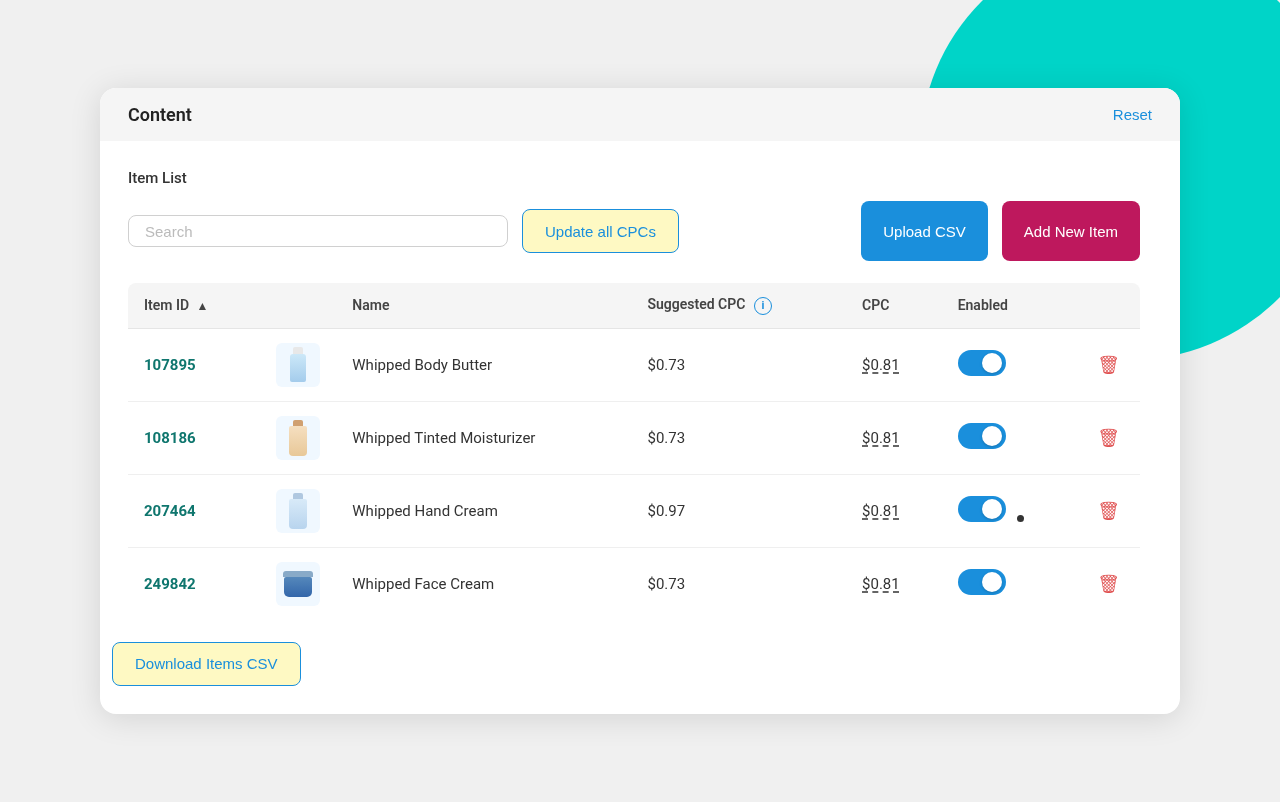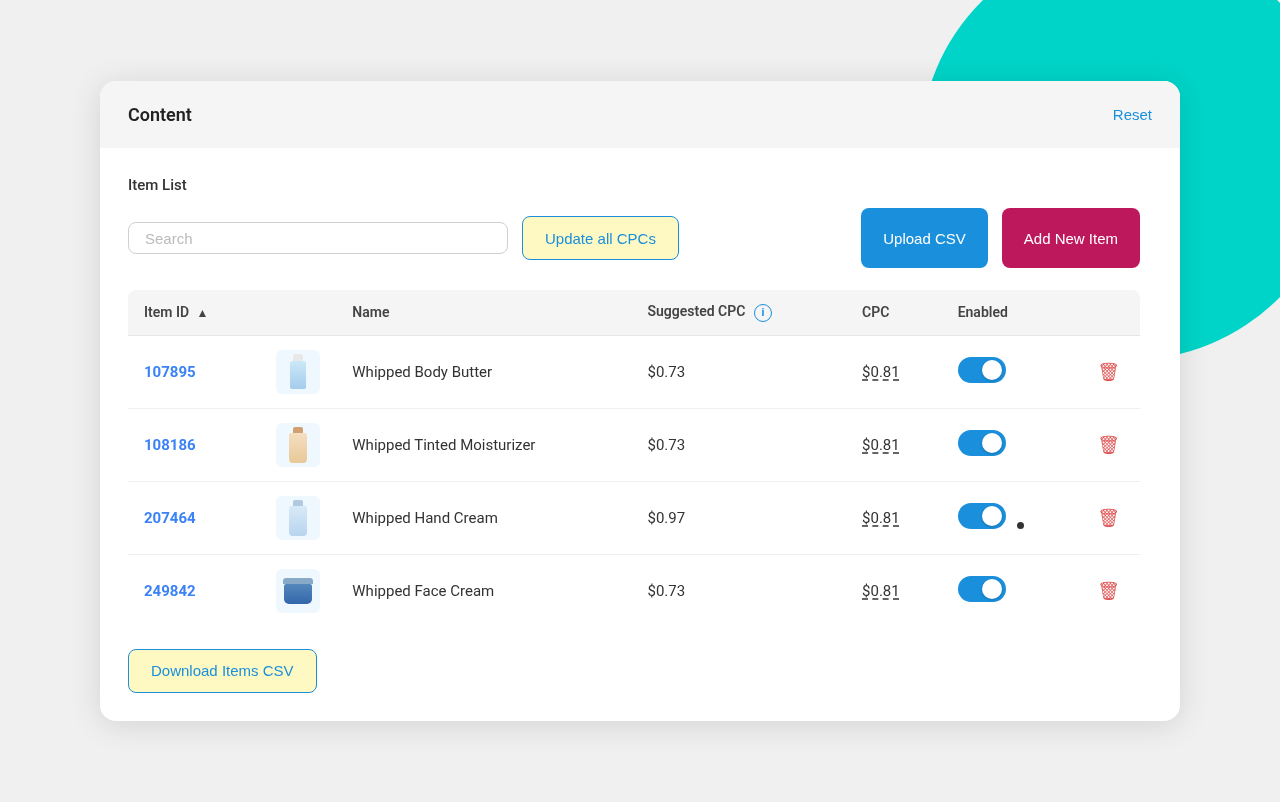--- a/index.html
+++ b/index.html
@@ -32,21 +32,21 @@
       width: 1080px;
       max-width: 95vw;
       position: relative;
       z-index: 1;
       padding: 0 0 28px 0;
     }
 
     .card-header {
       background: #f5f5f5;
       border-radius: 16px 16px 0 0;
-      padding: 23px 28px;
+      padding: 16px 28px;
       display: flex;
       align-items: center;
       justify-content: space-between;
     }
 
     .card-title {
       font-size: 18px;
       font-weight: 600;
       color: #222;
     }
@@ -158,21 +158,21 @@
 
     tbody td {
       padding: 14px 16px;
       font-size: 15px;
       color: #333;
       vertical-align: middle;
     }
 
     .item-id {
       font-weight: 700;
-      color: #3b82f6;
+      color: #0f766e;
     }
 
     .item-img {
       width: 44px;
       height: 44px;
       background: #f0f8ff;
       border-radius: 6px;
       display: flex;
       align-items: center;
       justify-content: center;
@@ -249,21 +249,21 @@
       cursor: pointer;
     }
 
     .sort-arrow {
       display: inline-block;
       margin-left: 4px;
       font-size: 12px;
     }
 
     .footer-actions {
-      padding: 22px 28px 0 28px;
+      padding: 22px 28px 0 12px;
       display: flex;
       gap: 0;
     }
   </style>
 </head>
 <body>
 
 <div class="bg-circle"></div>
 
 <div class="card">

